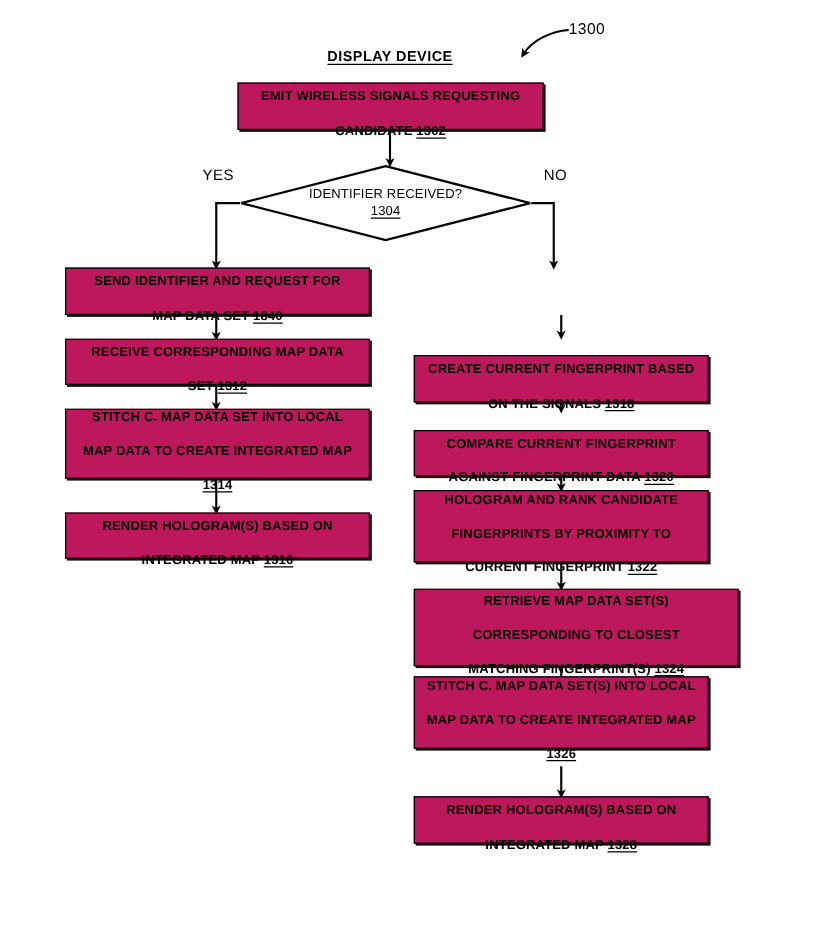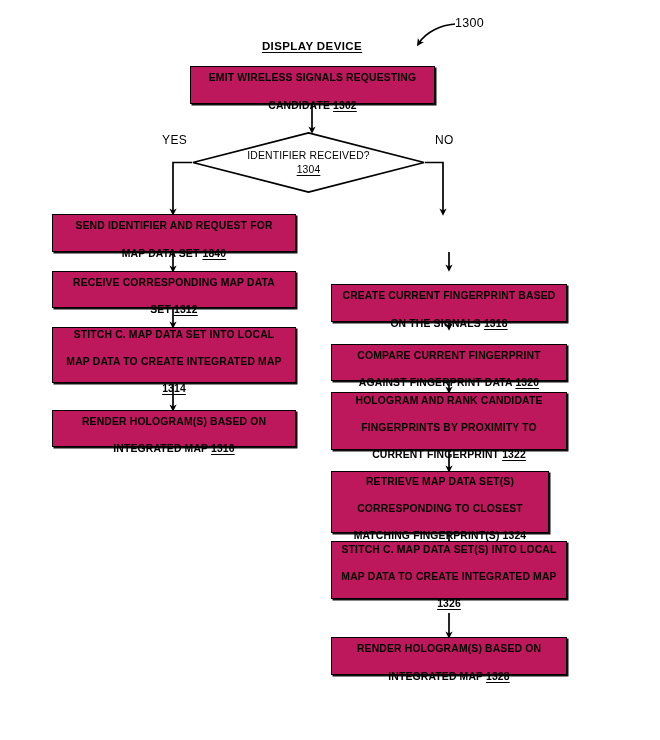--- a/index.html
+++ b/index.html
@@ -222,21 +222,21 @@
   </div>
 
   <div class="node" style="left:331px; top:392px; width:236px; height:58px;">
     <div class="node-text">
       <span>HOLOGRAM AND RANK CANDIDATE</span><br>
       <span>FINGERPRINTS BY PROXIMITY TO</span><br>
       <span>CURRENT FINGERPRINT</span> <span class="ref">1322</span>
     </div>
   </div>
 
-  <div class="node" style="left:331px; top:471px; width:218px; height:62px;">
+  <div class="node" style="left:331px; top:471px; width:260px; height:62px;">
     <div class="node-text">
       <span>RETRIEVE MAP DATA SET(S)</span><br>
       <span>CORRESPONDING TO CLOSEST</span><br>
       <span>MATCHING FINGERPRINT(S)</span> <span class="ref">1324</span>
     </div>
   </div>
 
   <div class="node" style="left:331px; top:541px; width:236px; height:58px;">
     <div class="node-text">
       <span>STITCH C. MAP DATA SET(S) INTO LOCAL</span><br>

